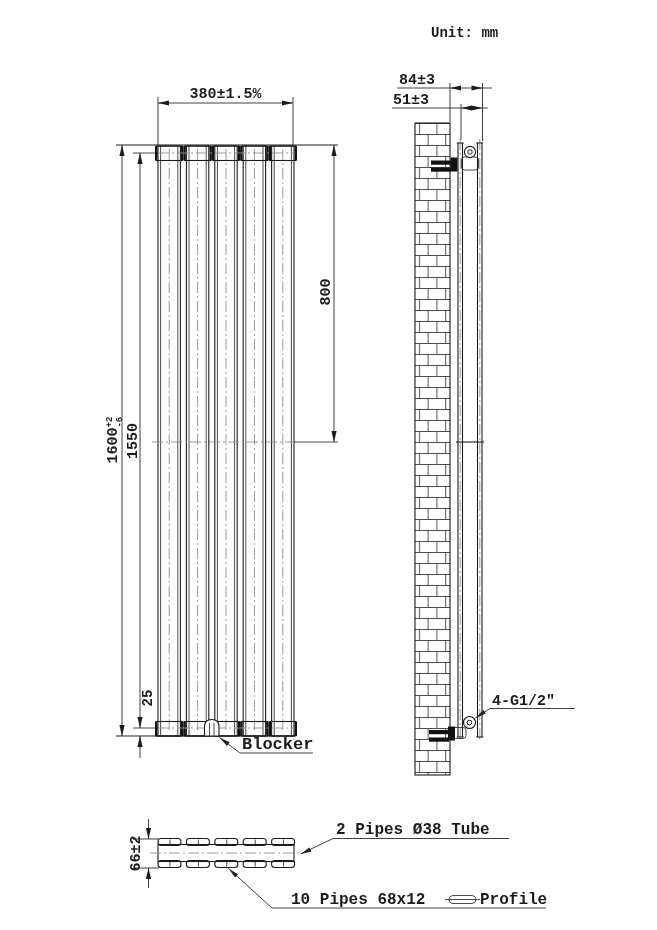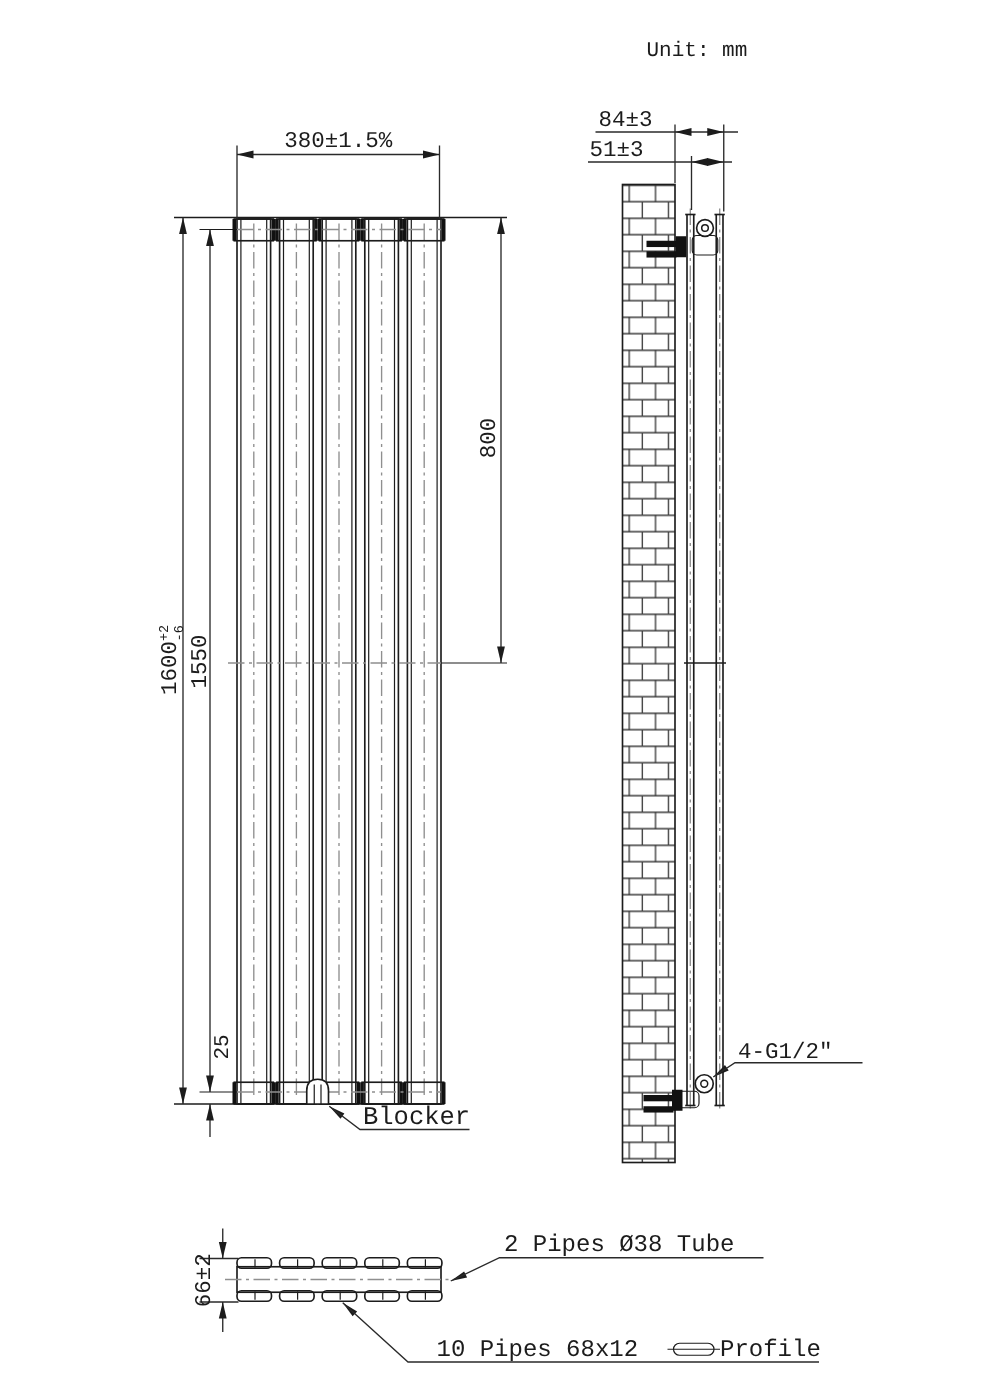--- a/index.html
+++ b/index.html
@@ -1,17 +1,17 @@
 <!DOCTYPE html>
 <html><head>
 <meta charset="utf-8">
 <style>
   html,body{margin:0;padding:0;background:#ffffff;}
   .stage{position:relative;width:604px;height:930px;background:#ffffff;overflow:hidden;
-         font-family:"Liberation Mono","DejaVu Sans Mono",monospace;}
+         font-family:"Liberation Mono","DejaVu Sans Mono",monospace;font-weight:bold;}
   svg{position:absolute;top:0;left:0;}
   text{fill:#1c1c1c;font-family:"Liberation Mono","DejaVu Sans Mono",monospace;}
   .ln{stroke:#1c1c1c;stroke-width:1.1;fill:none;}
   .thin{stroke:#1c1c1c;stroke-width:0.8;fill:none;}
   .dim{stroke:#2a2a2a;stroke-width:0.9;fill:none;}
   .cl{stroke:#8f8f8f;stroke-width:0.9;fill:none;stroke-dasharray:11 3 2 3;}
   .arr{fill:#1c1c1c;stroke:none;}
   .cap{fill:none;stroke:#1c1c1c;stroke-width:1.1;}
   .capedge{stroke:#111;stroke-width:2.4;}
   .blk{fill:#111;stroke:none;}

